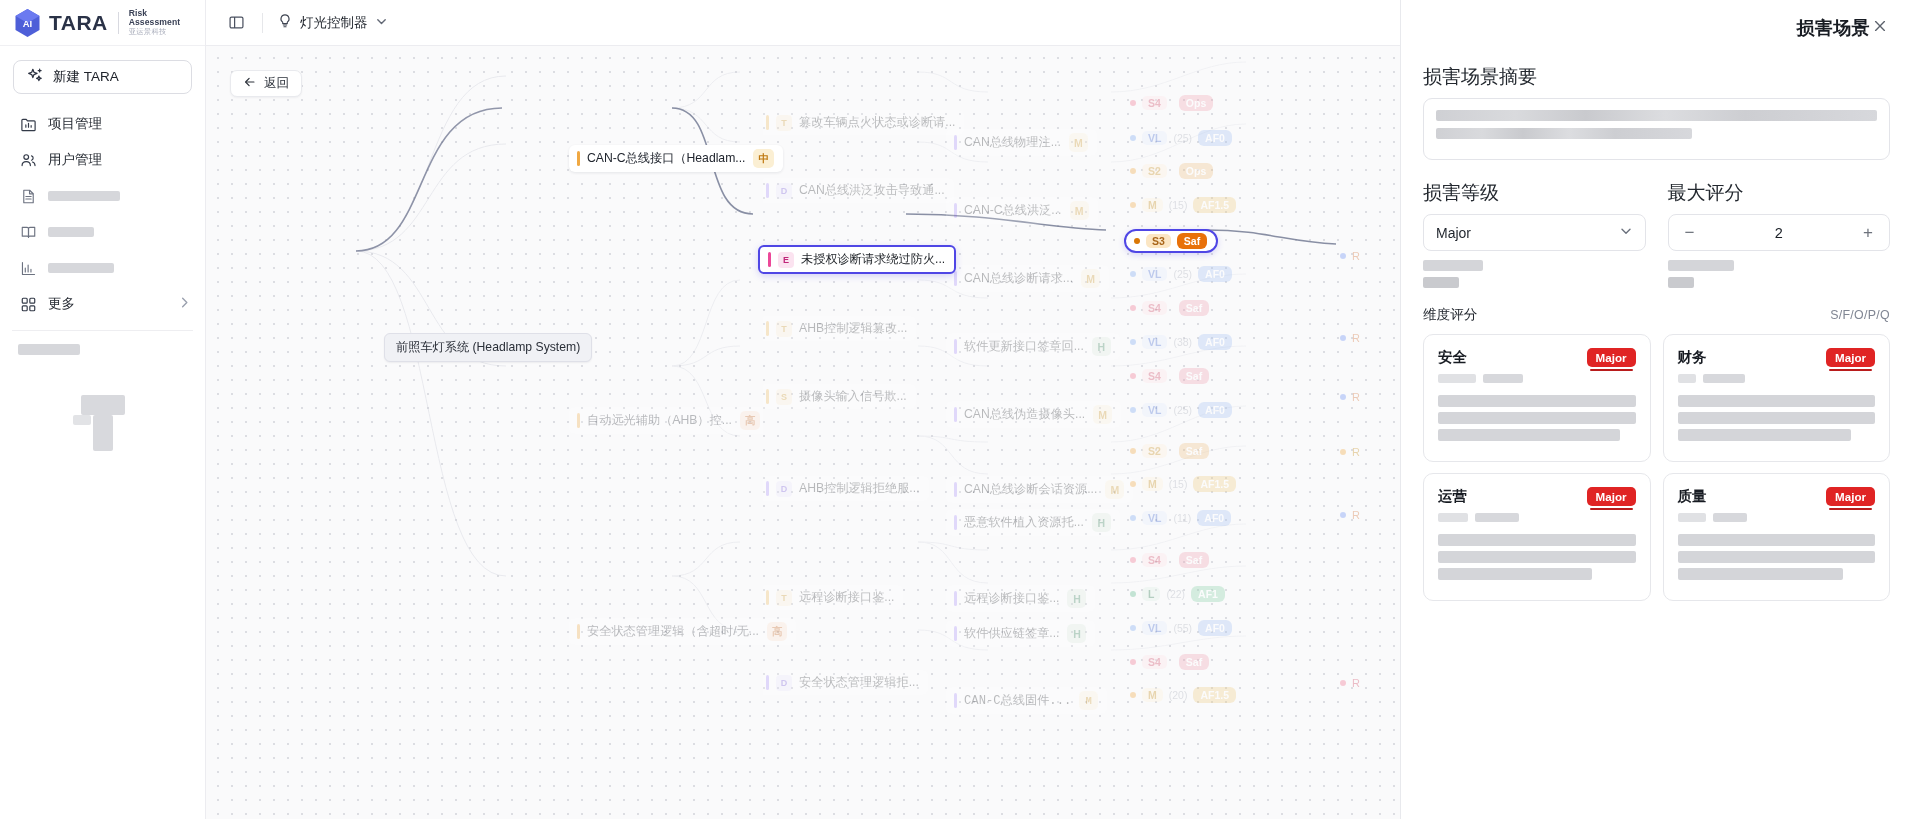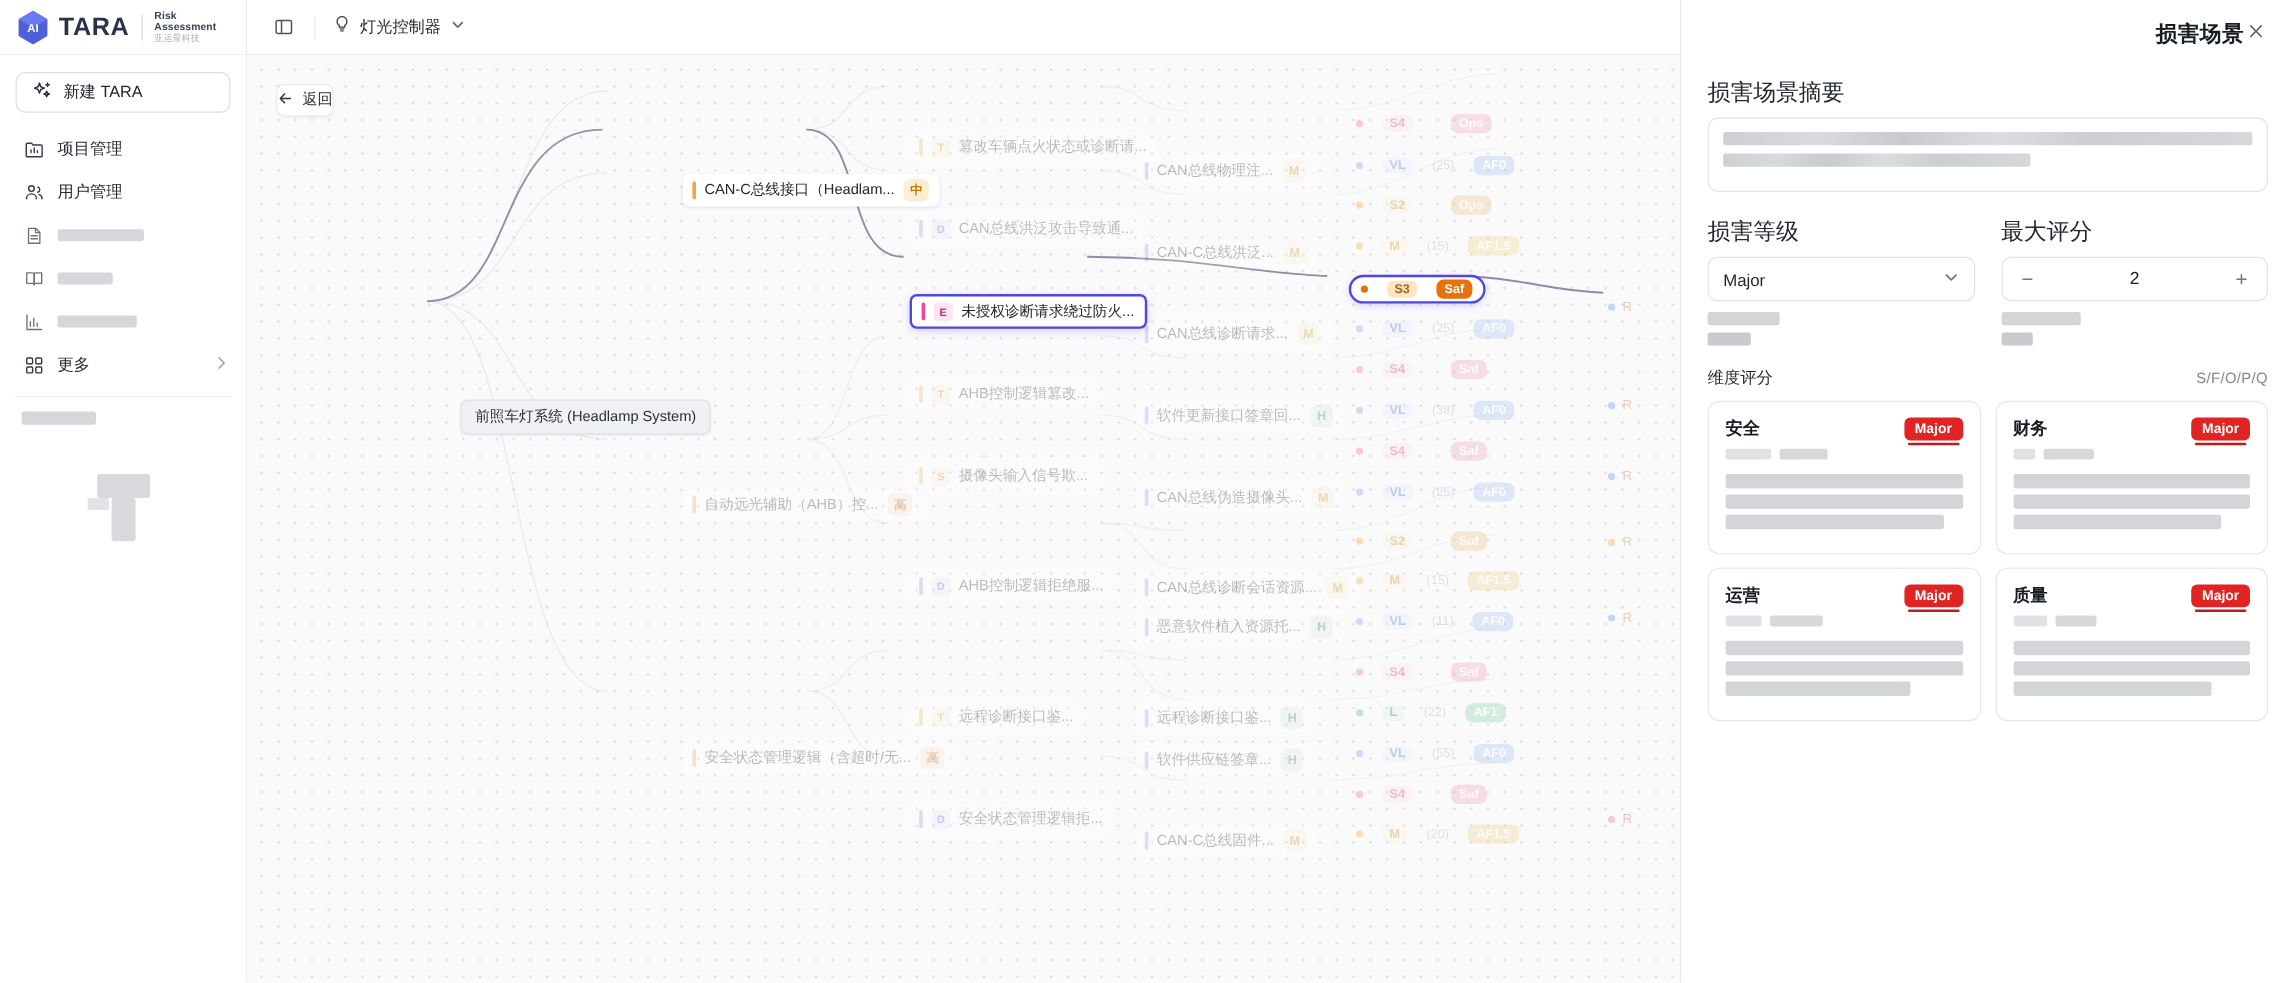--- a/index.html
+++ b/index.html
@@ -82,21 +82,21 @@
     flex: 1; position: relative; overflow: hidden;
     background-color: #fafafb;
     background-image: radial-gradient(#dcdde2 1px, transparent 1px);
     background-size: 14px 14px; background-position: 5px 5px;
   }
   .canvas-svg { position: absolute; inset: 0; width: 100%; height: 100%; }
 
   .back-btn {
     position: absolute; left: 24px; top: 24px; z-index: 6;
     background: #fff; border: 1px solid #e9eaee; border-radius: 7px;
-    height: 27px; padding: 0 0; display: flex; align-items: center; gap: 7px;
+    height: 27px; padding: 0 12px; display: flex; align-items: center; gap: 7px;
     font-size: 12.6px; color: #2d323b; cursor: pointer;
     box-shadow: 0 1px 2px rgba(16,24,40,.05);
   }
 
   .node {
     position: absolute; z-index: 4; display: flex; align-items: center;
     white-space: nowrap; font-size: 12.2px; border-radius: 6px;
     padding: 4px 9px 4px 8px; background: #fff;
   }
   .node .bar { width: 3px; height: 15px; border-radius: 2px; margin-right: 7px; flex: none; }
@@ -117,21 +117,21 @@
     background: #fff; box-shadow: 0 1px 3px rgba(16,24,40,.09); color: #20252e;
   }
   .node.selected {
     border: 2px solid #4f46e5; box-shadow: 0 2px 7px rgba(79,70,229,.22);
     background: #fff; z-index: 8;
   }
   .node.faded { opacity: .30; box-shadow: none; background: transparent; }
   .node.faded.sheet { background: rgba(255,255,255,.55); }
 
   .pill {
-    position: absolute; z-index: 4; display: flex; align-items: center; gap: 16px;
+    position: absolute; z-index: 4; display: flex; align-items: center; gap: 6px;
     font-size: 11px; white-space: nowrap;
   }
   .pill .dot { width: 6px; height: 6px; border-radius: 50%; flex: none; }
   .pill .sbox {
     border-radius: 5px; padding: 1px 6px; font-size: 10.5px; font-weight: 700;
   }
   .pill .paren { color: #a8adb8; font-size: 10.5px; }
   .pill .afbox {
     border-radius: 6px; padding: 2px 7px; font-size: 10.5px; font-weight: 700; color: #fff;
   }
@@ -519,21 +519,21 @@
       <div class="node faded sheet" style="left:740px; top:539px;">
         <span class="bar" style="background:#a78bfa;"></span>
         <span>远程诊断接口鉴...</span>
         <span class="sev" style="background:#ddeadf; color:#2e7a52;">H</span>
       </div>
       <div class="node faded sheet" style="left:740px; top:574px;">
         <span class="bar" style="background:#a78bfa;"></span>
         <span>软件供应链签章...</span>
         <span class="sev" style="background:#ddeadf; color:#2e7a52;">H</span>
       </div>
-      <div class="node faded sheet" style="left:740px; top:641px;">
+      <div class="node faded sheet" style="left:740px; top:641px;font-family:Liberation Mono, monospace;">
         <span class="bar" style="background:#a78bfa;"></span>
         <span>CAN-C总线固件...</span>
         <span class="sev" style="background:#fdf3dc; color:#c8901f;">M</span>
       </div>
 
       <div class="pill dim" style="left:924px; top:49px;">
         <span class="dot" style="background:#f0728f;"></span>
         <span class="sbox" style="background:#fde4e8;color:#d14a66;">S4</span>
         <span class="paren"></span>
         <span class="afbox" style="background:#f3a9b8;">Ops</span>

